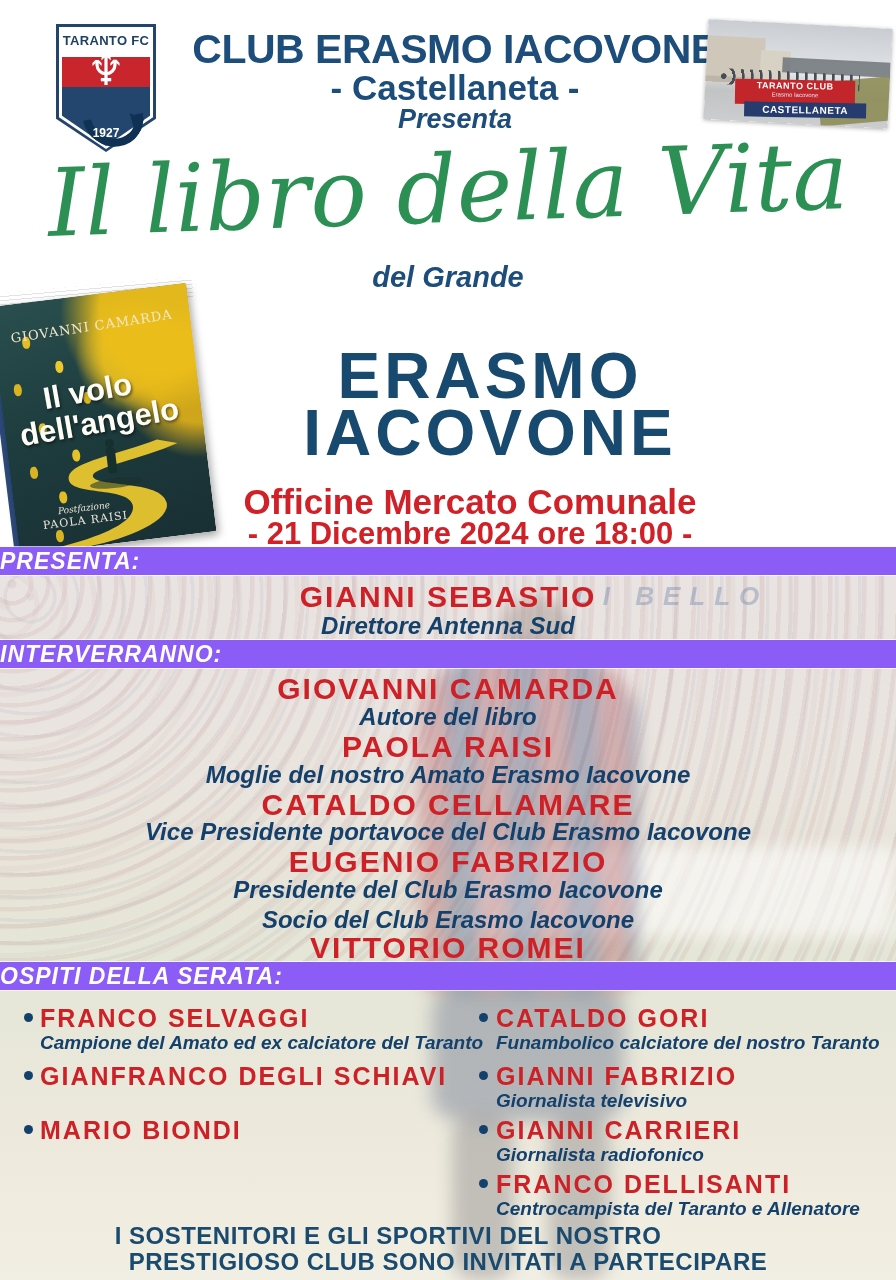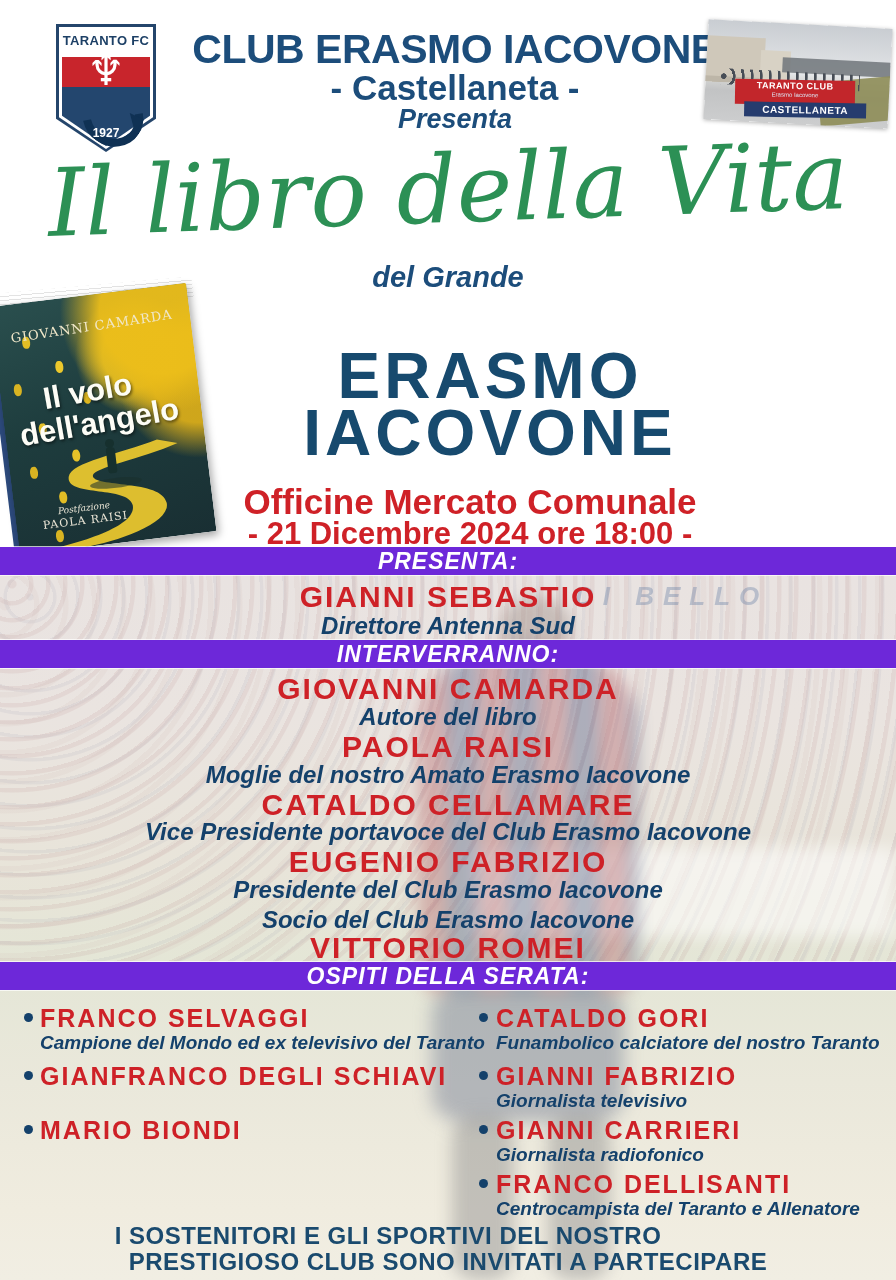--- a/index.html
+++ b/index.html
@@ -102,22 +102,22 @@
             font-size:11px;letter-spacing:1px;color:#e9e4d5;}
 
   
   .lead{left:0;top:261px;width:896px;font-size:29px;font-weight:bold;font-style:italic;color:#1c4d7b;}
   .big1{left:84px;top:294px;width:812px;font-size:64px;font-weight:bold;color:#174a6e;letter-spacing:4px;margin-top:45px;}
   .big2{left:84px;top:396px;width:812px;font-size:64px;font-weight:bold;color:#174a6e;letter-spacing:4px;}
   .venue{left:44px;top:482px;width:852px;font-size:35px;font-weight:bold;color:#cf2127;}
   .datetime{left:44px;top:516px;width:852px;font-size:31px;font-weight:bold;color:#cf2127;}
 
   
-  .bar{position:absolute;left:0;width:896px;height:28px;background:#6d28d9;color:#ffffff;
-       font-size:23px;font-weight:bold;font-style:italic;text-align:center;line-height:28px;
+  .bar{position:absolute;left:0;width:896px;height:28px;background:#8b5cf6;color:#ffffff;
+       font-size:23px;font-weight:bold;font-style:italic;text-align:left;line-height:28px;
        letter-spacing:1px;box-shadow:0 1px 0 rgba(255,255,255,.7), 0 -1px 0 rgba(255,255,255,.7);}
   .bar1{top:547px;} .bar2{top:640px;} .bar3{top:962px;}
 
   
   .red-name{left:0;width:896px;font-weight:bold;color:#ce2127;letter-spacing:2px;font-size:30px;}
   .navy-role{left:0;width:896px;font-weight:bold;font-style:italic;color:#14416b;font-size:24px;}
   .n0{top:580px;} .r0{top:612px;}
   .n1{top:672px;} .r1{top:703px;}
   .n2{top:730px;} .r2{top:761px;}
   .n3{top:788px;} .r3{top:818px;}
@@ -220,21 +220,21 @@
   <div class="abs ctr navy-role r3">Vice Presidente portavoce del Club Erasmo Iacovone</div>
   <div class="abs ctr red-name n4">EUGENIO FABRIZIO</div>
   <div class="abs ctr navy-role r4">Presidente del Club Erasmo Iacovone</div>
   <div class="abs ctr red-name n5">VITTORIO ROMEI</div>
   <div class="abs ctr navy-role r5">Socio del Club Erasmo Iacovone</div>
 
   <div class="bar bar3">OSPITI DELLA SERATA:</div>
 
   <span class="bullet colLb gb1"></span>
   <div class="g-name colL gr1n">FRANCO SELVAGGI</div>
-  <div class="g-role colL gr1r">Campione del Mondo ed ex televisivo del Taranto</div>
+  <div class="g-role colL gr1r">Campione del Amato ed ex calciatore del Taranto</div>
   <span class="bullet colLb gb2"></span>
   <div class="g-name colL gr2n">GIANFRANCO DEGLI SCHIAVI</div>
   <span class="bullet colLb gb3"></span>
   <div class="g-name colL gr3n">MARIO BIONDI</div>
 
   <span class="bullet colRb gb1"></span>
   <div class="g-name colR gr1n">CATALDO GORI</div>
   <div class="g-role colR gr1r">Funambolico calciatore del nostro Taranto</div>
   <span class="bullet colRb gb2"></span>
   <div class="g-name colR gr2n">GIANNI FABRIZIO</div>

